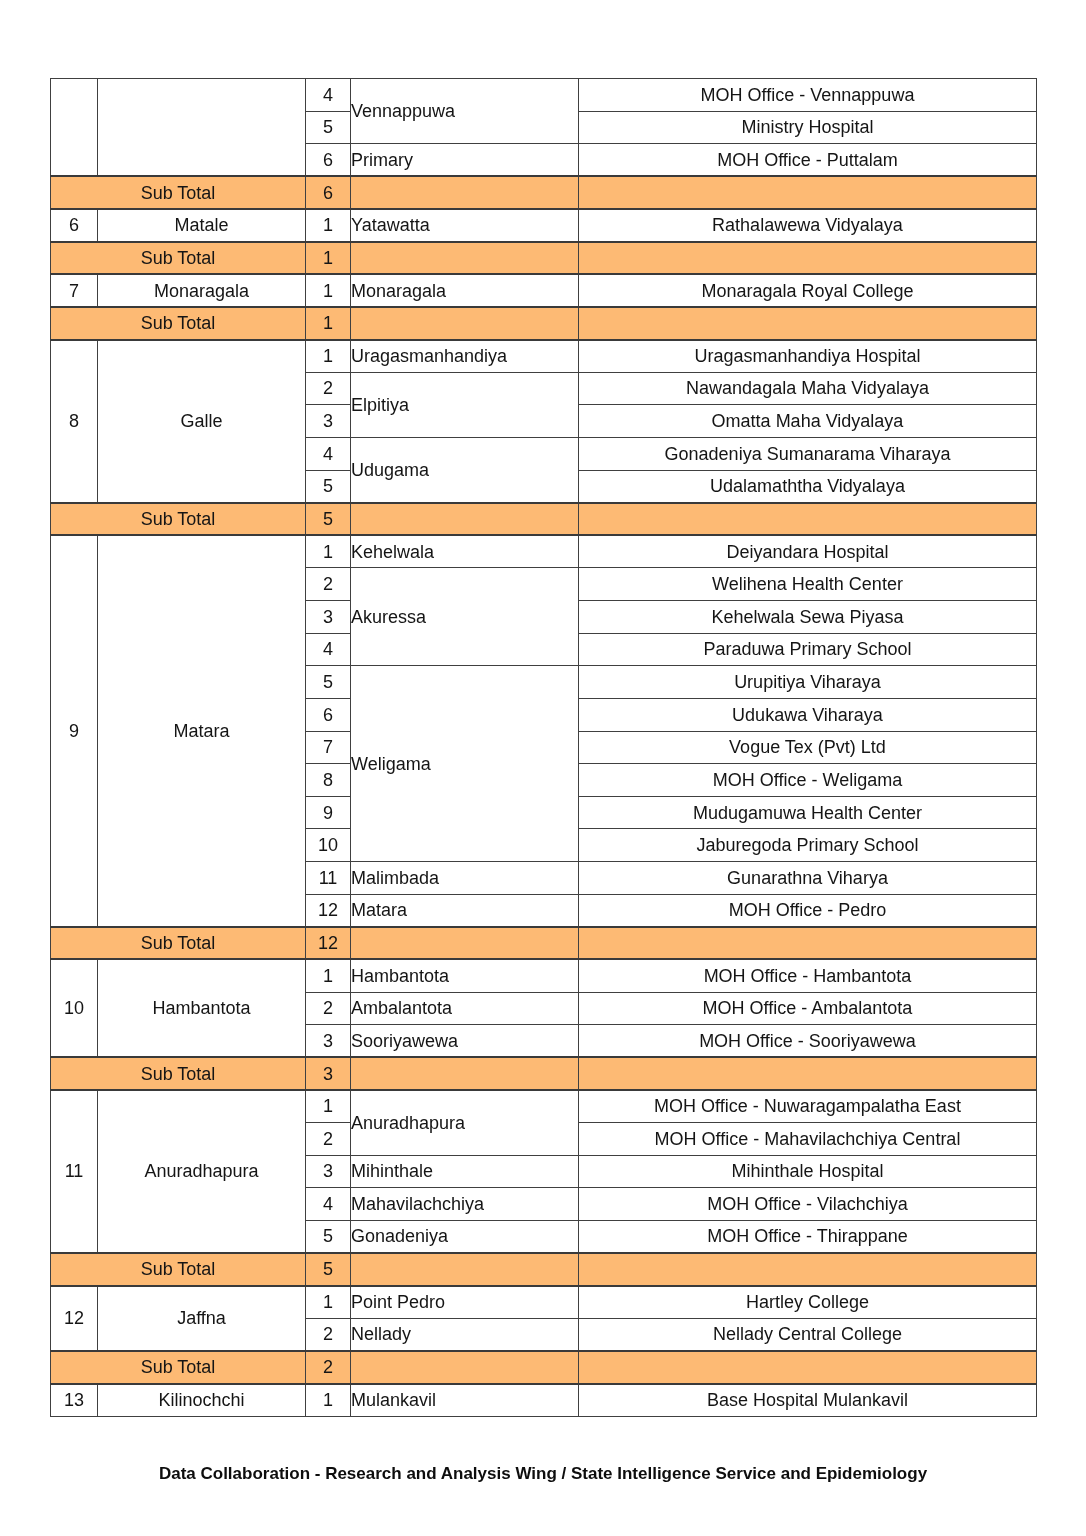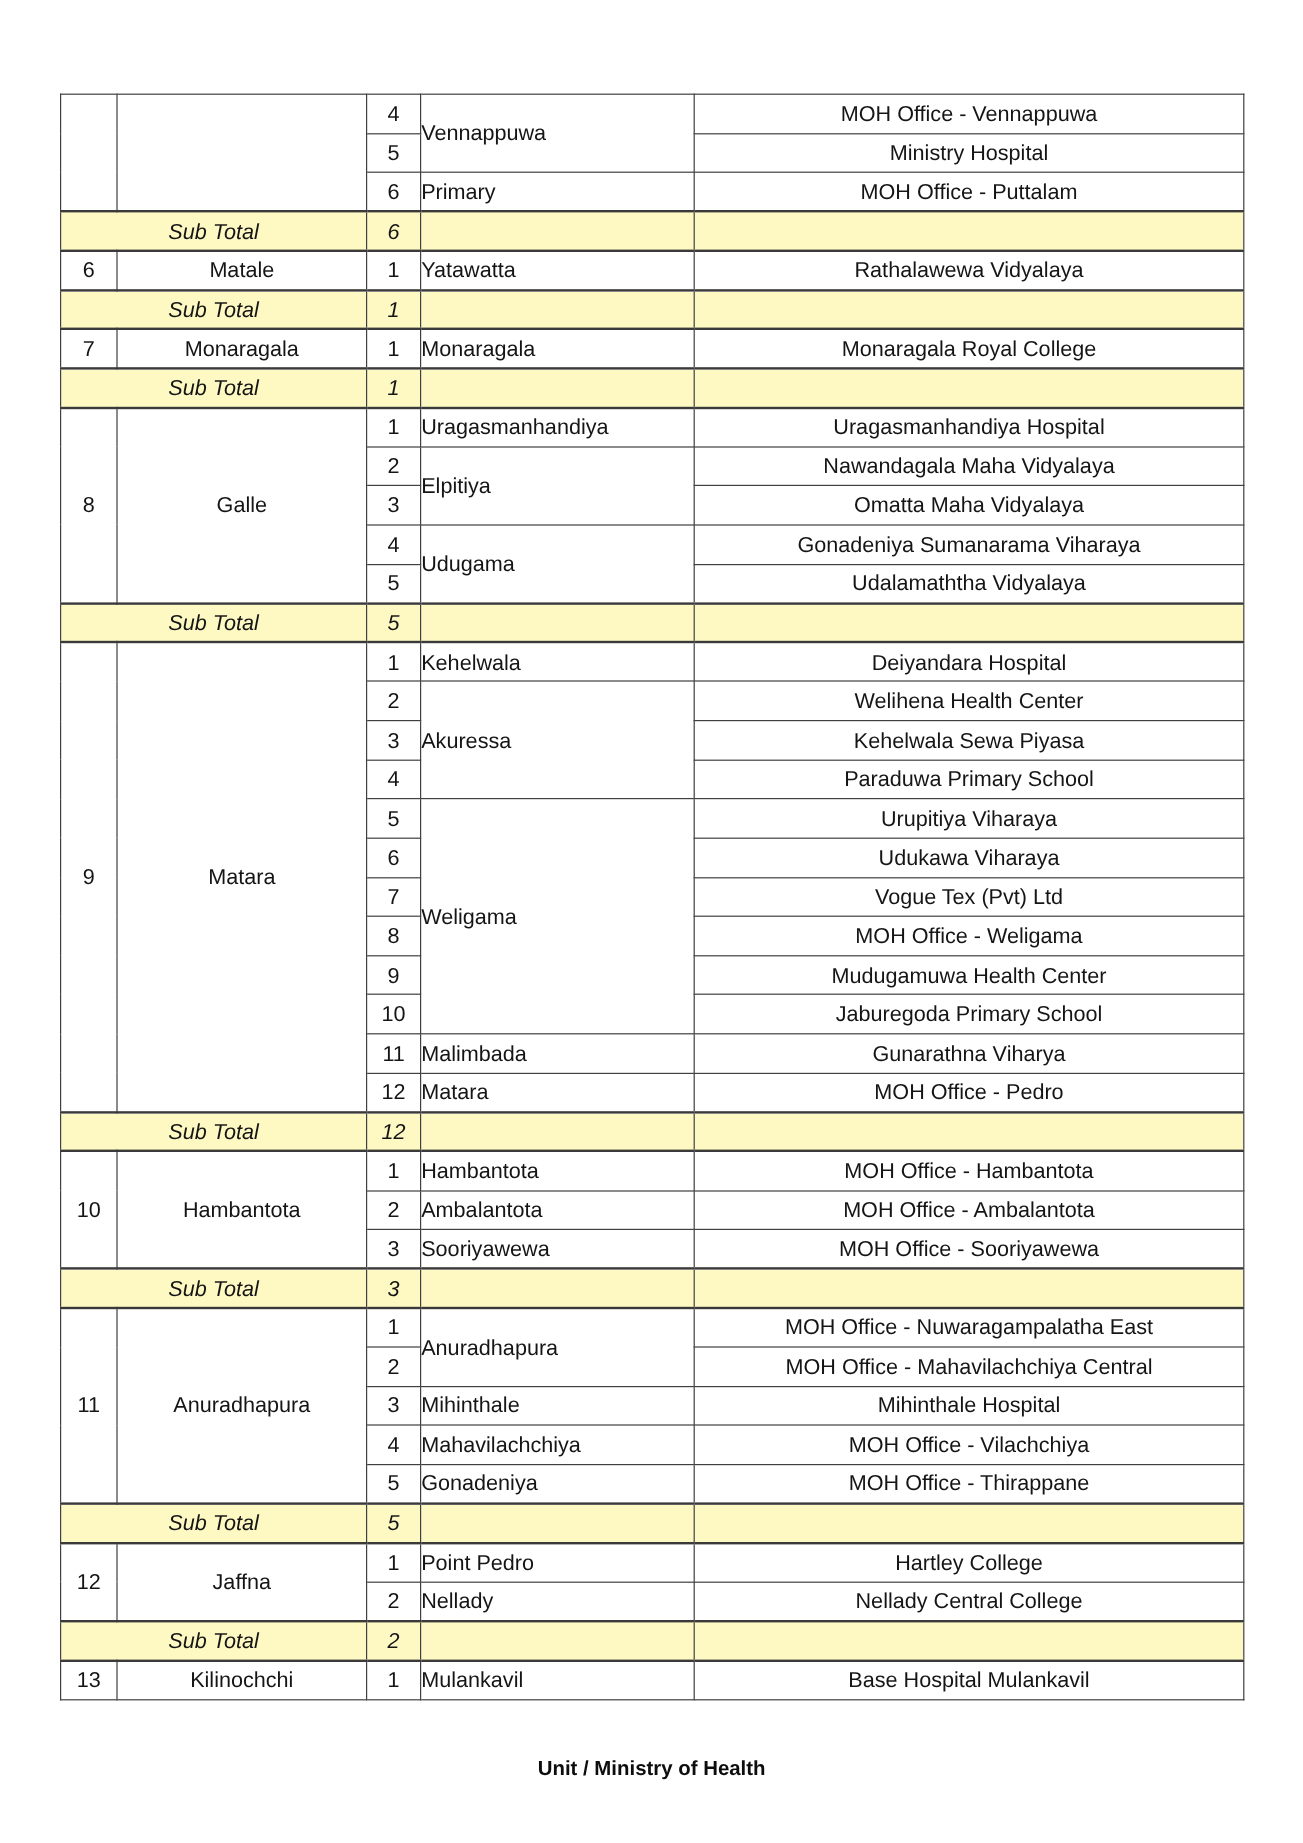--- a/index.html
+++ b/index.html
@@ -28,24 +28,23 @@
     padding: 0;
     overflow: hidden;
     white-space: nowrap;
     vertical-align: middle;
     background: #ffffff;
   }
   td.c-center { text-align: center; }
   td.c-left { text-align: left; padding-left: 8px; }
   td.loc-filled { background: #FFFF00; text-align: center; }
   tr.subtotal td {
-    background: #fef9c3;
+    background: #fdba74;
     border-top: 2.5px solid #3a3a3a;
     border-bottom: 2.5px solid #3a3a3a;
-    font-style: italic;
   }
   td.no-top { border-top: none; }
 
   .footer {
     position: absolute;
     left: 0; right: 0;
     top: 1461px;
     text-align: center;
     font-weight: bold;
     font-size: 17px;
@@ -284,16 +283,16 @@
           <td class="c-center" rowspan="1">13</td>
           <td class="c-center" rowspan="1">Kilinochchi</td>
           <td class="c-center">1</td>
           <td class="c-left" rowspan="1">Mulankavil</td>
           <td class="c-left loc-filled">Base Hospital Mulankavil</td>
         </tr>
       </tbody>
   </table>
 
   <div class="footer">
-    <div>Unit / Ministry of Health</div>
+    <div>Data Collaboration - Research and Analysis Wing / State Intelligence Service and Epidemiology</div>
   </div>
 
 </div>
 
 </body></html>

